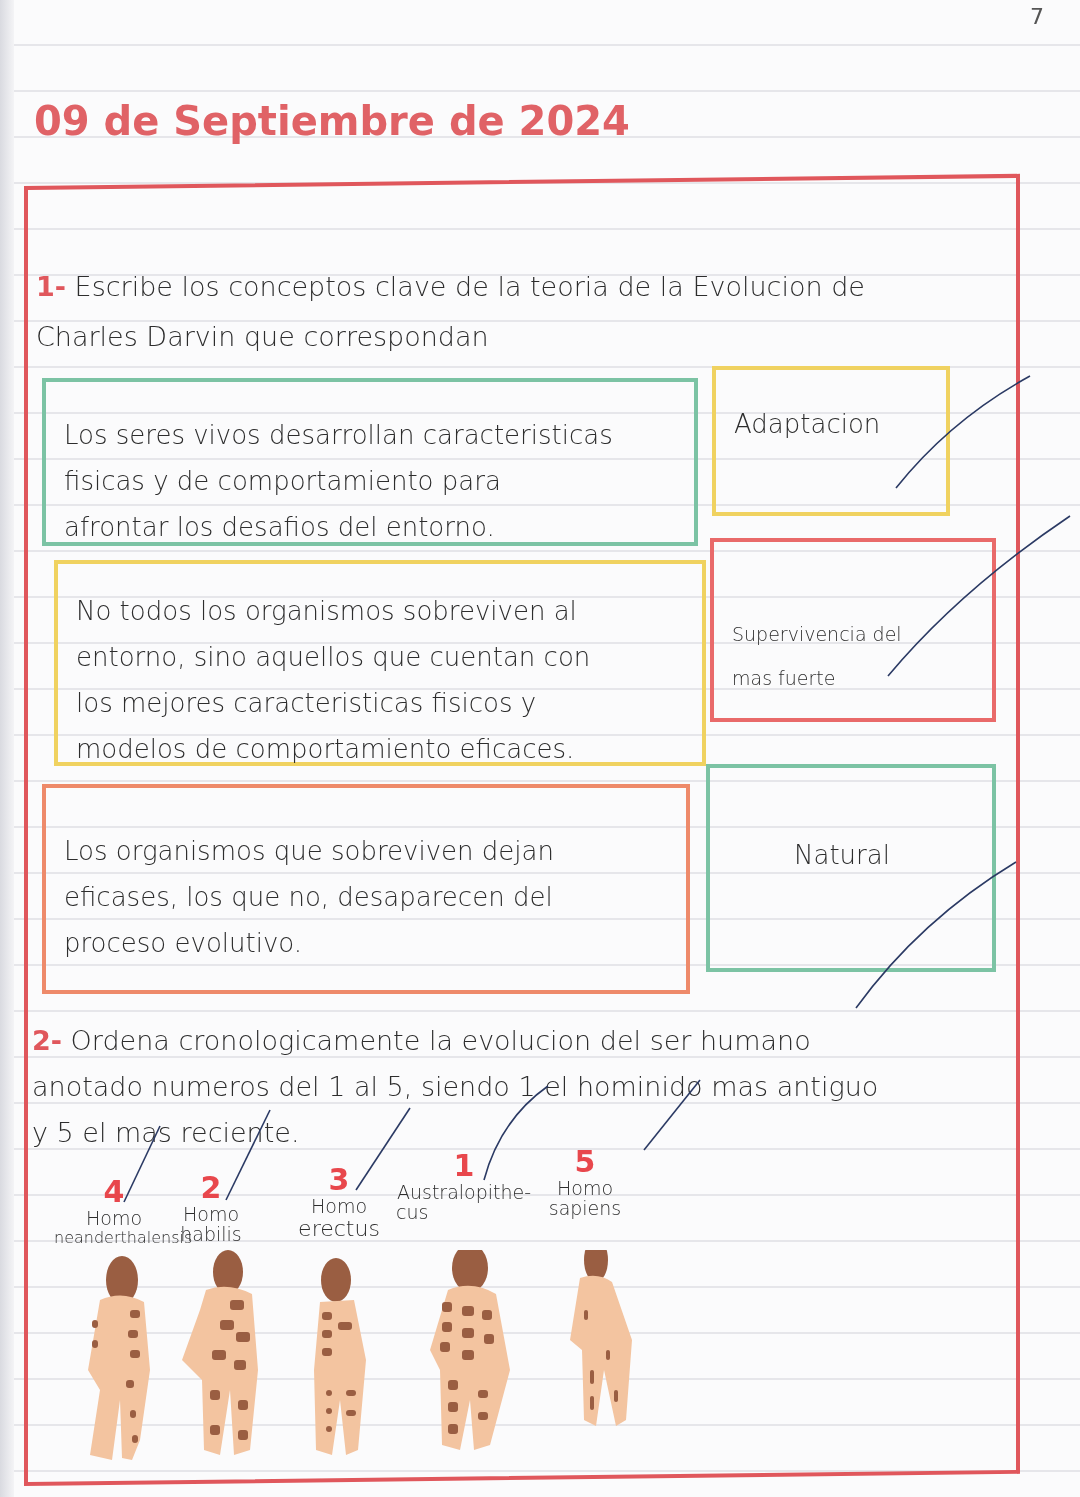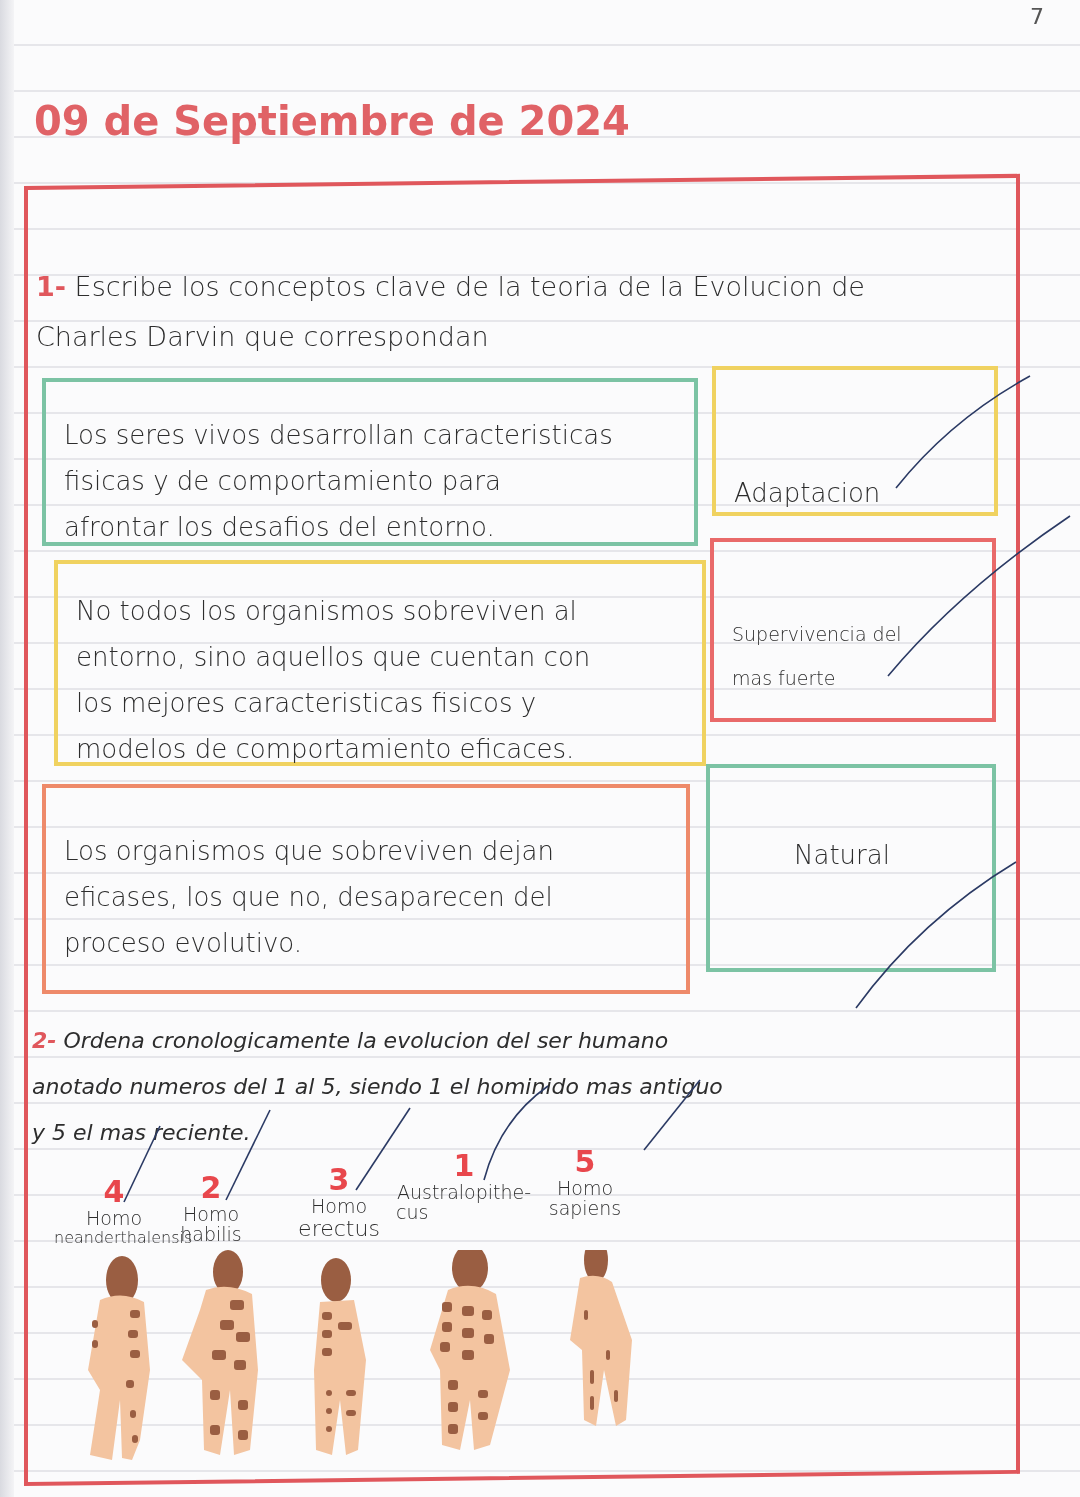--- a/index.html
+++ b/index.html
@@ -48,28 +48,28 @@
     border: 4px solid; padding: 18px 18px;
     font-size: 26px; line-height: 46px;
   }
   .green { border-color: #7cc3a4; }
   .yellow { border-color: #f0d260; }
   .orange { border-color: #ee8a6a; }
   .red { border-color: #e96a6a; }
   .def-1 { left: 42px; top: 378px; width: 656px; height: 168px; padding-top: 30px; }
   .def-2 { left: 54px; top: 560px; width: 652px; height: 206px; padding-top: 24px; }
   .def-3 { left: 42px; top: 784px; width: 648px; height: 210px; padding-top: 40px; }
-  .con-1 { left: 712px; top: 366px; width: 286px; height: 150px; padding-top: 100px; font-size: 26px; }
+  .con-1 { left: 712px; top: 366px; width: 238px; height: 150px; padding-top: 31px; font-size: 26px; }
   .con-2 { left: 710px; top: 538px; width: 286px; height: 184px; padding-top: 70px; font-size: 19px; line-height: 44px; }
   .con-3 { left: 706px; top: 764px; width: 290px; height: 208px; padding-top: 66px; font-size: 26px; line-height: 42px; }
   .con-3 .indent { padding-left: 66px; }
   .lines-svg { position: absolute; left: 0; top: 0; pointer-events: none; }
   .q2 {
     position: absolute; left: 32px; top: 1018px; width: 920px;
-    font-size: 22px; line-height: 46px; font-style: italic;
+    font-size: 27px; line-height: 46px;
   }
   .hominid {
     position: absolute; text-align: center;
   }
   .hominid .order {
     display: block; color: #e8474c; font-weight: bold;
     font-size: 30px; line-height: 32px;
   }
   .hominid .name {
     display: block; font-size: 19px; line-height: 20px; color: #2d2d2d;

